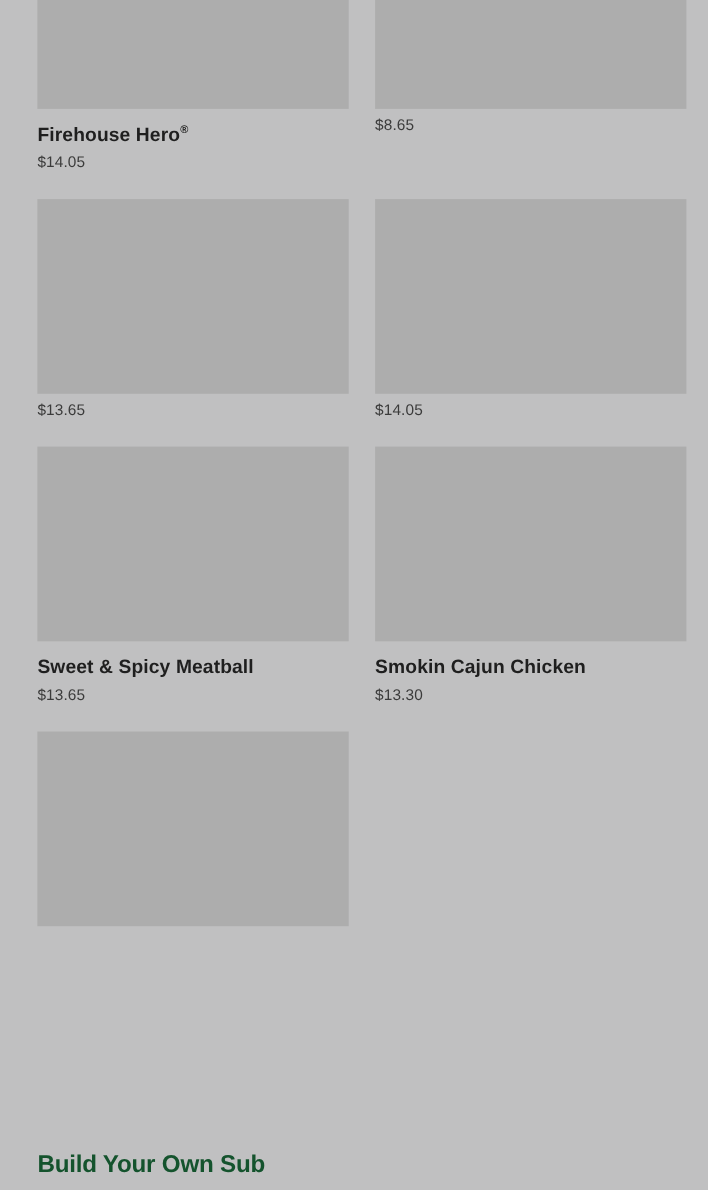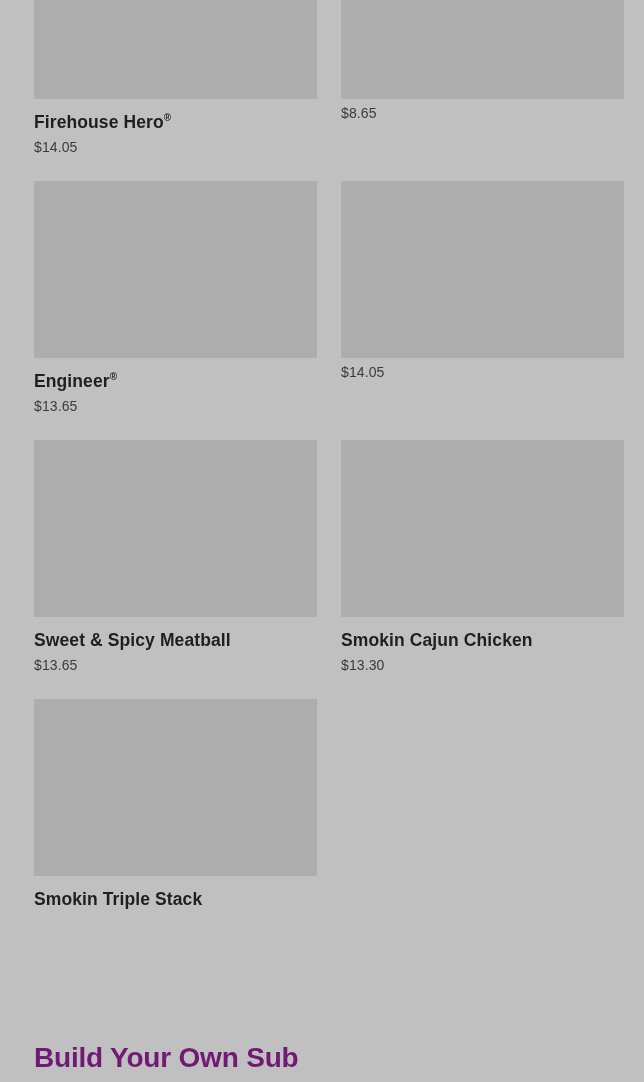--- a/index.html
+++ b/index.html
@@ -74,24 +74,24 @@
     font-weight: normal;
     color: #3b3b3b;
     letter-spacing: 0.1px;
   }
 
   .section-heading {
     position: absolute;
     left: 34px;
     top: 1042px;
     margin: 0;
-    font-size: 28px;
+    font-size: 22px;
     line-height: 32px;
     font-weight: bold;
-    color: #701a75;
+    color: #14532d;
     letter-spacing: -0.2px;
     white-space: nowrap;
   }
 </style>
 </head>
 <body>
 
 <div class="menu-page">
 
   <div class="menu-grid">
@@ -102,21 +102,20 @@
       <div class="card-price">$14.05</div>
     </div>
 
     <div class="menu-card">
       <div class="card-image"></div>
       <div class="card-price">$8.65</div>
     </div>
 
     <div class="menu-card">
       <div class="card-image"></div>
-      <div class="card-title"><span>Engineer</span><span class="reg">®</span></div>
       <div class="card-price">$13.65</div>
     </div>
 
     <div class="menu-card">
       <div class="card-image"></div>
       <div class="card-price">$14.05</div>
     </div>
 
     <div class="menu-card">
       <div class="card-image"></div>
@@ -125,20 +124,19 @@
     </div>
 
     <div class="menu-card">
       <div class="card-image"></div>
       <div class="card-title"><span>Smokin Cajun Chicken</span><span class="reg"></span></div>
       <div class="card-price">$13.30</div>
     </div>
 
     <div class="menu-card">
       <div class="card-image"></div>
-      <div class="card-title"><span>Smokin Triple Stack</span><span class="reg"></span></div>
     </div>
 
   </div>
 
   <h2 class="section-heading">Build Your Own Sub</h2>
 
 </div>
 
 </body></html>

